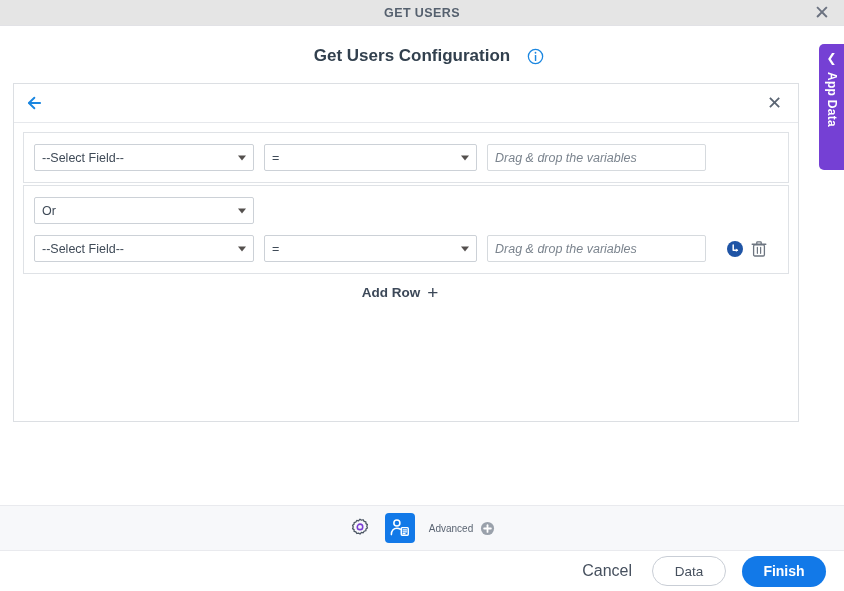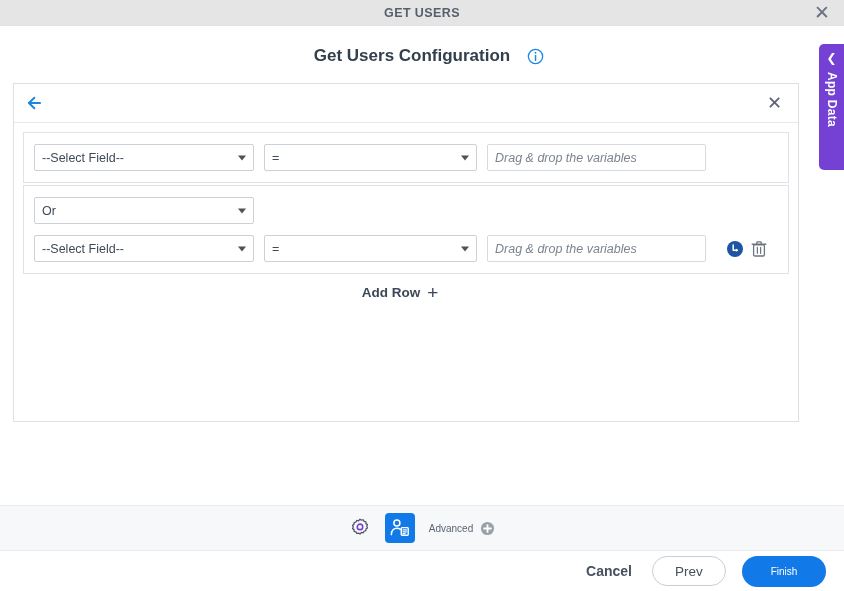--- a/index.html
+++ b/index.html
@@ -299,44 +299,43 @@
     justify-content: flex-end;
     gap: 16px;
     padding-right: 18px;
     box-sizing: border-box;
     background: #ffffff;
   }
   .btn-cancel {
     background: none;
     border: none;
     font-family: "Liberation Sans", sans-serif;
-    font-size: 14px;
+    font-size: 16px;
     color: #46505e;
     cursor: pointer;
     padding: 6px 4px;
-    font-weight: bold;
   }
   .btn-prev {
     background: #ffffff;
     border: 1px solid #c9ced6;
     border-radius: 18px;
     font-family: "Liberation Sans", sans-serif;
     font-size: 13.5px;
     color: #46505e;
     width: 74px;
     height: 30px;
     cursor: pointer;
   }
   .btn-finish {
     background: #1279e8;
     border: none;
     border-radius: 18px;
     font-family: "Liberation Sans", sans-serif;
-    font-size: 10px;
-    font-weight: normal;
+    font-size: 14px;
+    font-weight: bold;
     color: #ffffff;
     width: 84px;
     height: 31px;
     cursor: pointer;
   }
 </style>
 </head>
 <body>
 
 <div class="titlebar">
@@ -450,15 +449,15 @@
     <svg width="15" height="15" viewBox="0 0 16 16">
       <circle cx="8" cy="8" r="7" fill="#9aa1ab"></circle>
       <line x1="8" y1="4.4" x2="8" y2="11.6" stroke="#ffffff" stroke-width="1.9" stroke-linecap="round"></line>
       <line x1="4.4" y1="8" x2="11.6" y2="8" stroke="#ffffff" stroke-width="1.9" stroke-linecap="round"></line>
     </svg>
   </div>
 </div>
 
 <div class="footer">
   <button class="btn-cancel">Cancel</button>
-  <button class="btn-prev">Prev</button>
+  <button class="btn-prev">Data</button>
   <button class="btn-finish">Finish</button>
 </div>
 
 </body></html>

